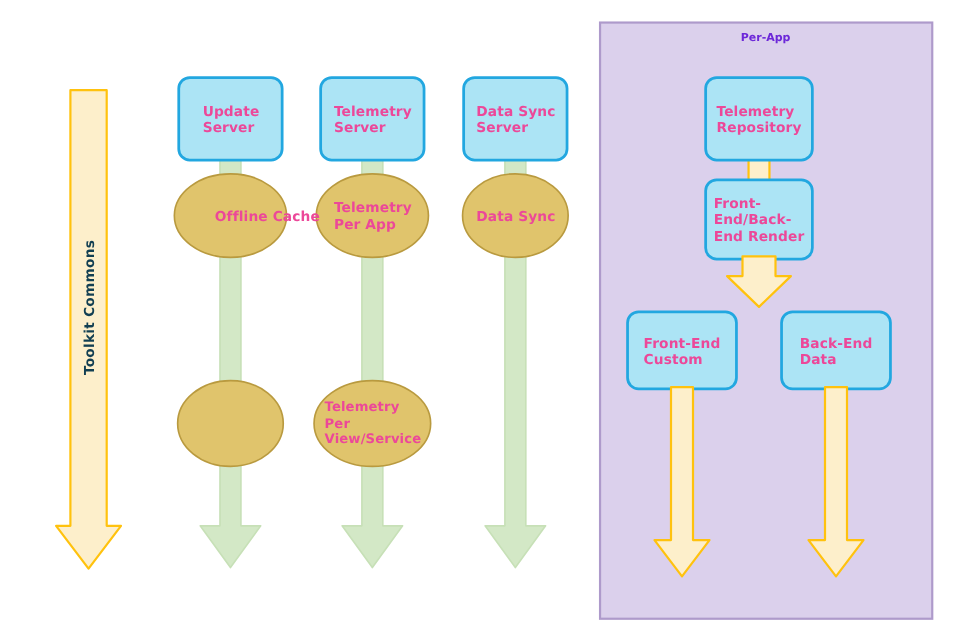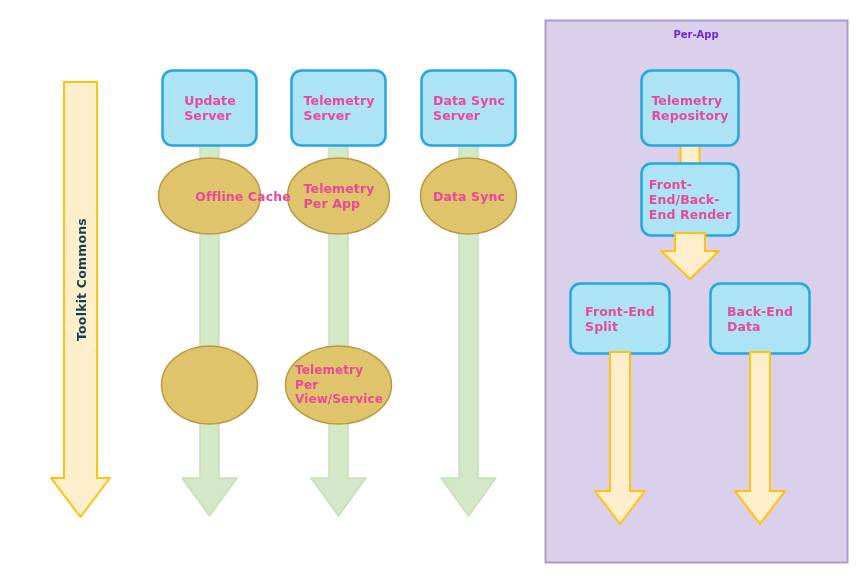--- a/index.html
+++ b/index.html
@@ -90,17 +90,17 @@
   <div class="lbl" style="left:420px;top:158px;width:98px;height:76px;">Data Sync</div>
 
   <div class="panel-title" style="left:545px;top:29px;width:302px;">Per-App</div>
 
   <div class="lbl" style="left:639px;top:70px;width:102px;height:76px;">Telemetry
 Repository</div>
   <div class="lbl" style="left:641px;top:163px;width:98px;height:73px;">Front-
 End/Back-
 End Render</div>
   <div class="lbl" style="left:570px;top:283px;width:100px;height:71px;">Front-End
-Split</div>
+Custom</div>
   <div class="lbl" style="left:710px;top:283px;width:100px;height:71px;">Back-End
 Data</div>
 
 </div>
 
 </body></html>

